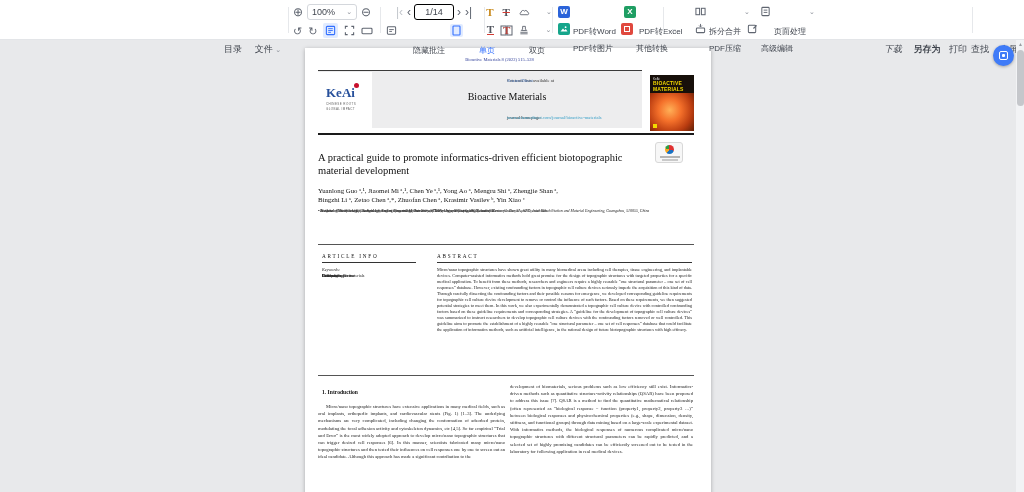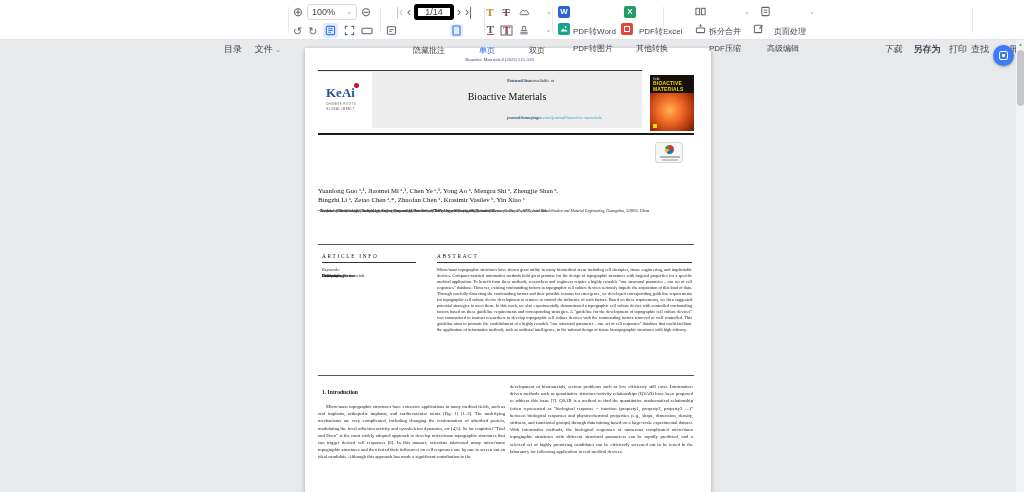--- a/index.html
+++ b/index.html
@@ -24,21 +24,21 @@
   .tb-label { font-size:9px; color:#41464f; white-space:nowrap; line-height:10px;margin-top:40px; }
   .caret { font-size:7px; color:#8a8f98; line-height:8px; }
 
   .grp { position:absolute; top:3px; height:34px; }
   .grp .row { display:flex; align-items:center; height:17px; }
 
   .icon-btn { display:flex; align-items:center; justify-content:center; cursor:pointer; color:#5f6570; }
   .glyph { font-size:12px; color:#5f6570; line-height:12px; }
   .sel-box { display:flex; align-items:center; justify-content:space-between; width:50px; height:16px;
              border:1px solid #d4d7dc; border-radius:3px; padding:0 4px; margin:0 4px; font-size:9px; color:#41464f; }
-  .page-box { width:40px; height:16px; border:4px solid #000000; border-radius:3px; text-align:center;
+  .page-box { width:40px; height:16px; border:1px solid #000000; border-radius:3px; text-align:center;
               font-size:9px; color:#41464f; margin:0 3px; font-family:"Liberation Sans",sans-serif; }
   .mini { display:flex; align-items:center; gap:16px; cursor:pointer;text-align:right; }
   .mini .tb-label { font-size:8px; }
   .active-blue { background:#e1ebff; border-radius:2px; }
   .blue-label { color:#3370ff !important; }
 
   .doc-badge { width:12px; height:12px; border-radius:2px; color:#fff; font-size:8px; font-weight:bold;
                display:inline-flex; align-items:center; justify-content:center; }
   .convert-item { display:flex; align-items:center; gap:3px; cursor:pointer; height:17px; }
   .convert-item .tb-label { font-size:8px; }
@@ -279,21 +279,21 @@
       <span class="convert-item">
         <svg width="11" height="11" viewBox="0 0 12 12">
             <rect x="2" y="1.5" width="8" height="9" rx="1" fill="none" stroke="#5f6570" stroke-width="1.1"></rect>
             <line x1="4" y1="4.5" x2="8" y2="4.5" stroke="#5f6570" stroke-width="1"></line>
             <line x1="4" y1="7" x2="8" y2="7" stroke="#5f6570" stroke-width="1"></line>
           </svg>
         <span class="tb-label">页面处理</span>
         <span class="caret">⌄</span>
       </span>
     </div>
-    <div class="row" style="gap:12px;">
+    <div class="row" style="gap:6px;">
       <span class="convert-item">
         <svg width="11" height="11" viewBox="0 0 12 12">
             <rect x="1.5" y="5.5" width="9" height="5" rx="1" fill="none" stroke="#5f6570" stroke-width="1.1"></rect>
             <path d="M6 1 v3 M4.5 2.8 L6 4.3 L7.5 2.8" fill="none" stroke="#5f6570" stroke-width="1"></path>
           </svg>
         <span class="tb-label">PDF压缩</span>
       </span>
       <span class="convert-item">
         <svg width="11" height="11" viewBox="0 0 12 12">
             <rect x="1.5" y="2.5" width="8" height="8" rx="1" fill="none" stroke="#5f6570" stroke-width="1.1"></rect>
@@ -370,20 +370,21 @@
     <div class="cover">
       <div class="pub">KeAi</div>
       <div class="ct" style="top:6px;">BIOACTIVE</div>
       <div class="ct" style="top:11.5px;">MATERIALS</div>
       <div class="art"></div>
       <div class="sq"></div>
     </div>
 
     <div class="thick-rule"></div>
 
+    <div class="paper-title serif">A practical guide to promote informatics-driven efficient biotopographic material development</div>
 
     <div class="badge">
       <div class="logo"></div>
       <div class="l1"></div>
       <div class="l2"></div>
     </div>
 
     <div class="authors serif">
       <div style="position:static;">Yuanlong Guo ᵃ,¹, Jiaomei Mi ᵃ,¹, Chen Ye ᵃ,¹, Yong Ao ᵃ, Mengru Shi ᵃ, Zhengjie Shan ᵃ,</div>
       <div style="position:static;">Bingzhi Li ᵃ, Zetao Chen ᵃ,*, Zhuofan Chen ᵃ, Krasimir Vasilev ᵇ, Yin Xiao ᶜ</div>

